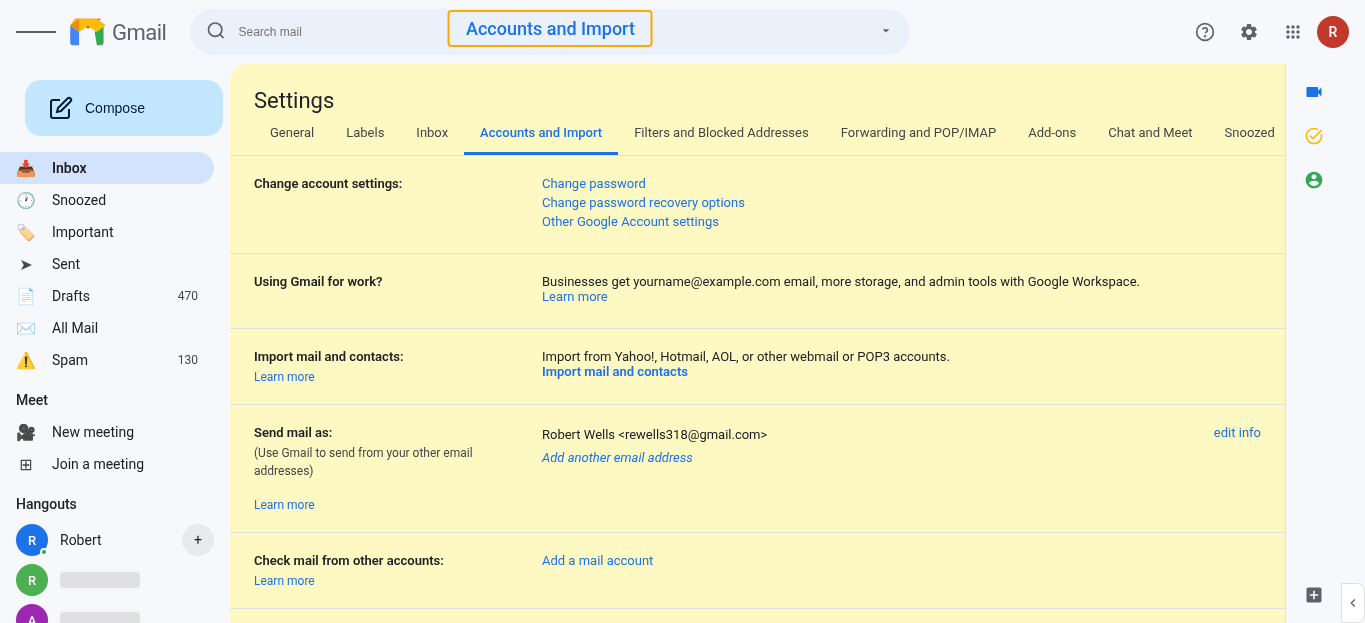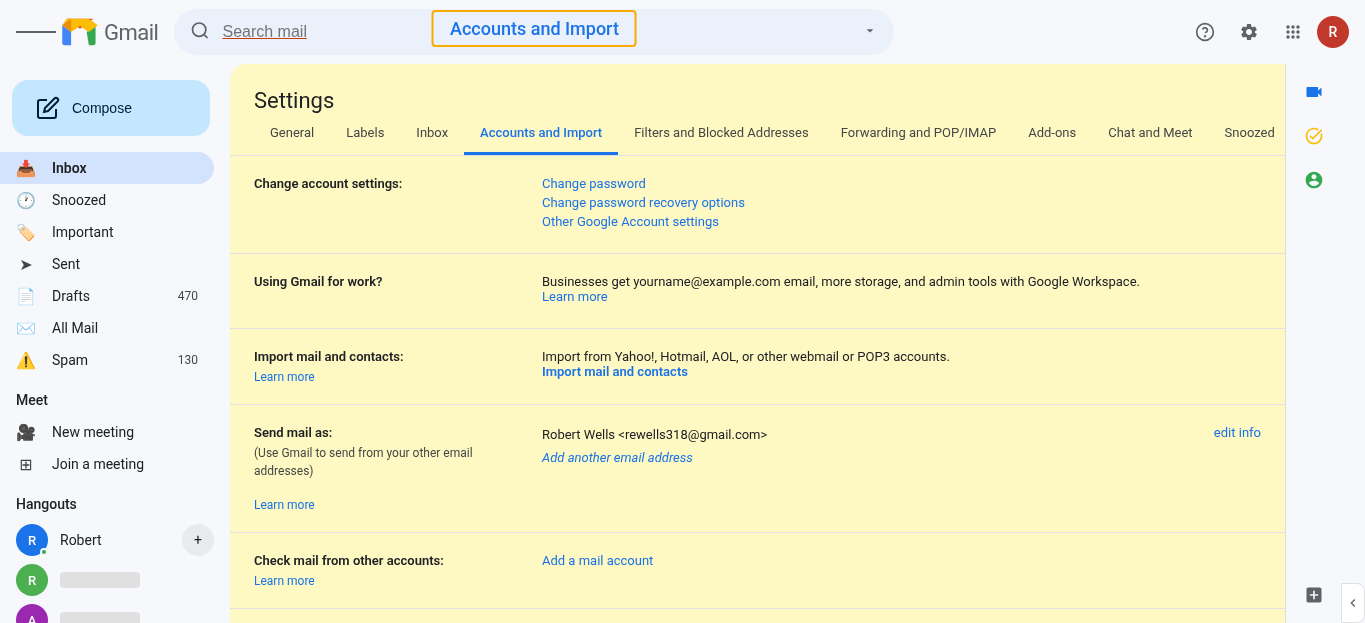--- a/index.html
+++ b/index.html
@@ -1,38 +1,38 @@
 <!DOCTYPE html>
 <html><head>
   <meta charset="utf-8">
   <style>
     * { margin: 0; padding: 0; box-sizing: border-box; }
     body { font-family: 'Google Sans', Roboto, Arial, sans-serif; font-size: 14px; background: #f6f8fc; color: #202124; height: 623px; overflow: hidden; display: flex; flex-direction: column; }
 
     
-    .topbar { display: flex; align-items: center; background: #f6f8fc; height: 64px; padding: 0 16px; flex-shrink: 0; }
+    .topbar { display: flex; align-items: center; background: #f6f8fc; height: 64px; padding: 0 16px; gap: 8px; flex-shrink: 0; }
     .hamburger-btn { width: 40px; height: 40px; display: flex; align-items: center; justify-content: center; border-radius: 50%; cursor: pointer; border: none; background: transparent; }
     .hamburger-btn span { display: block; width: 18px; height: 2px; background: #5f6368; margin: 2px 0; }
     .gmail-logo { display: flex; align-items: center; gap: 4px; margin-left: 4px; text-decoration: none; }
     .gmail-logo-m { width: 40px; height: 40px; }
     .gmail-logo-text { font-size: 22px; color: #5f6368; font-weight: 400; letter-spacing: -0.5px; }
     .search-bar { flex: 1; max-width: 720px; position: relative; margin: 0 16px; }
-    .search-bar input { width: 100%; height: 46px; background: #eaf1fb; border: none; border-radius: 24px; padding: 0 48px 0 48px; font-size: 16px; color: #c2410c; outline: none; text-decoration: underline; }
+    .search-bar input { width: 100%; height: 46px; background: #eaf1fb; border: none; border-radius: 24px; padding: 0 48px 0 48px; font-size: 12px; color: #15803d; outline: none; }
     .search-icon-wrap { position: absolute; left: 16px; top: 50%; transform: translateY(-50%); color: #5f6368; }
     .search-dropdown { position: absolute; right: 16px; top: 50%; transform: translateY(-50%); color: #5f6368; cursor: pointer; }
     .topbar-icons { margin-left: auto; display: flex; align-items: center; gap: 4px; }
     .topbar-icon-btn { width: 40px; height: 40px; display: flex; align-items: center; justify-content: center; border-radius: 50%; cursor: pointer; background: transparent; border: none; color: #5f6368; font-size: 18px; }
     .avatar { width: 32px; height: 32px; border-radius: 50%; background: #c0392b; color: white; display: flex; align-items: center; justify-content: center; font-size: 14px; font-weight: 500; cursor: pointer; }
 
     
     .main-layout { display: flex; flex: 1; overflow: hidden; }
 
     
     .sidebar { width: 230px; background: #f6f8fc; padding: 8px 0; flex-shrink: 0; overflow-y: auto; }
-    .compose-btn { display: flex; align-items: center; gap: 12px; margin: 8px 12px 16px; background: #c2e7ff; border-radius: 16px; padding: 16px 24px; cursor: pointer; border: none; font-size: 14px; font-weight: 500; color: #001d35; width: calc(100% - 32px); }
+    .compose-btn { display: flex; align-items: center; gap: 12px; margin: 8px 25px 16px; background: #c2e7ff; border-radius: 16px; padding: 16px 24px; cursor: pointer; border: none; font-size: 14px; font-weight: 500; color: #001d35; width: calc(100% - 32px); }
     .compose-icon { width: 24px; height: 24px; color: #001d35; }
     .sidebar-item { display: flex; align-items: center; gap: 16px; padding: 0 16px; height: 32px; border-radius: 0 16px 16px 0; cursor: pointer; margin-right: 16px; font-size: 14px; color: #202124; }
     .sidebar-item.active { background: #d3e3fd; font-weight: 600; }
     .sidebar-item .item-icon { width: 20px; height: 20px; display: flex; align-items: center; justify-content: center; font-size: 16px; color: #444746; }
     .sidebar-item .item-label { flex: 1; }
     .sidebar-item .item-count { font-size: 12px; color: #444746; }
     .hangouts-section { padding: 8px 0 0; }
     .hangouts-header { display: flex; align-items: center; gap: 8px; padding: 0 16px; height: 32px; font-size: 14px; font-weight: 500; color: #202124; cursor: pointer; }
     .hangout-user { display: flex; align-items: center; gap: 12px; padding: 4px 16px; cursor: pointer; }
     .hangout-avatar { width: 32px; height: 32px; border-radius: 50%; background: #1a73e8; color: white; display: flex; align-items: center; justify-content: center; font-size: 13px; font-weight: 500; position: relative; flex-shrink: 0; }

